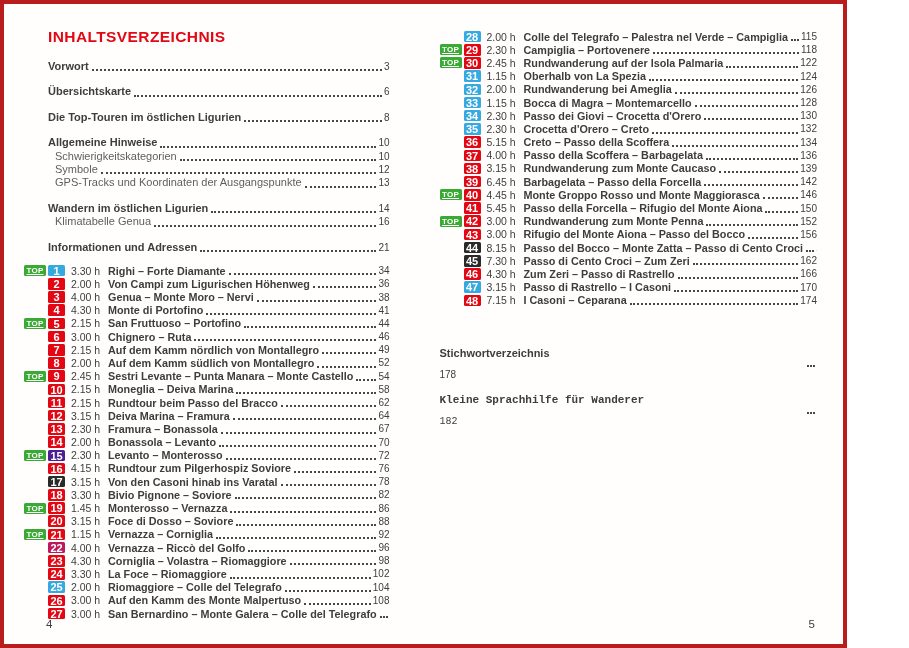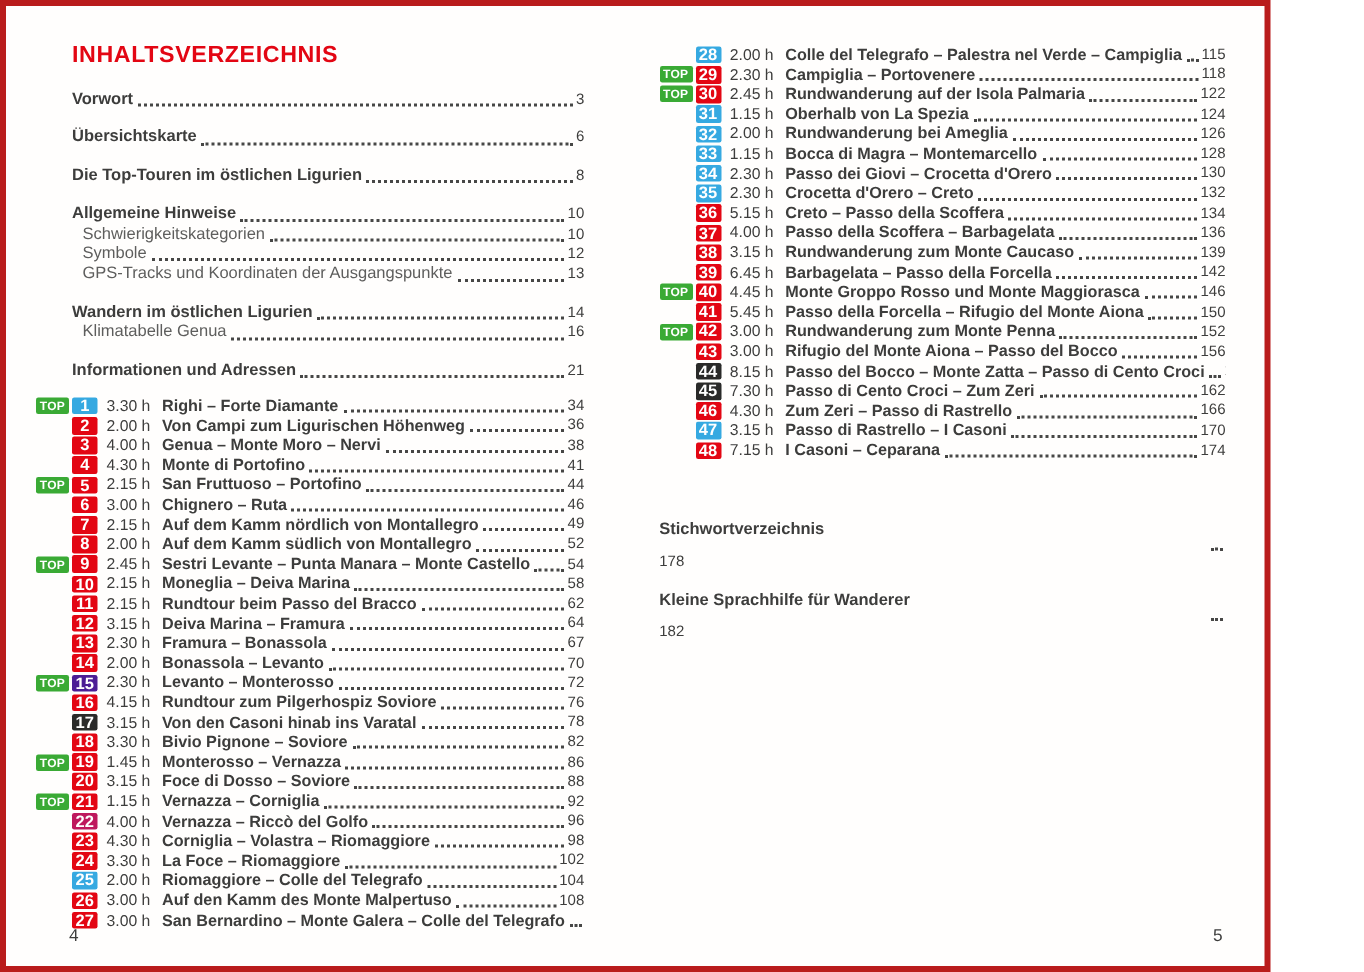--- a/index.html
+++ b/index.html
@@ -19,28 +19,28 @@
   .fm-row.sub .fm-label { margin-left:7px; }
   .fm-row.gap { margin-top:12px; }
 
   .dots { flex:1 1 8px; min-width:8px; border-bottom:2px dotted #474746; margin:0 2px 2px 3px; align-self:flex-end; }
   .fm-page, .tour-page, .bm-page { color:#3d3d3c; font-size:10px; white-space:nowrap; }
 
   .tour-list { }
   .tour-row { display:flex; align-items:center; height:13.2px; font-size:10.8px; color:#3d3d3c; overflow:hidden; }
   .top-slot { flex:0 0 24px; width:24px; display:flex; }
   .top-badge { display:inline-block; width:22px; height:11px; background:#3aaa35; color:#ffffff; font-size:8px; font-weight:bold; text-align:center; line-height:11.5px; border-radius:1.5px; letter-spacing:0.2px; visibility:hidden; }
-  .top-badge.show { visibility:visible; }
+  .top-badge.show { visibility:visible;text-decoration:underline; }
   .num-badge { flex:0 0 17px; width:17px; height:11.5px; background:#e30613; color:#ffffff; font-size:11px; font-weight:bold; text-align:center; line-height:12px; border-radius:1.5px; }
   .time { flex:0 0 37px; margin-left:6px; font-size:10.5px; white-space:nowrap; }
   .tour-title { font-weight:bold; white-space:nowrap; }
 
   .back-matter { margin-top:40px; margin-left:0; }
   .bm-row { display:flex; align-items:baseline; font-size:11px; color:#3d3d3c; overflow:hidden;flex-direction:column; }
-  .bm-row + .bm-row { margin-top:14px; }
+  .bm-row + .bm-row { margin-top:14px;font-family:Liberation Mono, monospace; }
   .bm-label { font-weight:bold; }
 
   .page-num { position:absolute; bottom:14px; font-size:11.5px; color:#3d3d3c; }
   .page-num-left  { left:42px; }
   .page-num-right { right:28px; }
 </style>
 </head>
 <body>
 
 <div class="spread">

